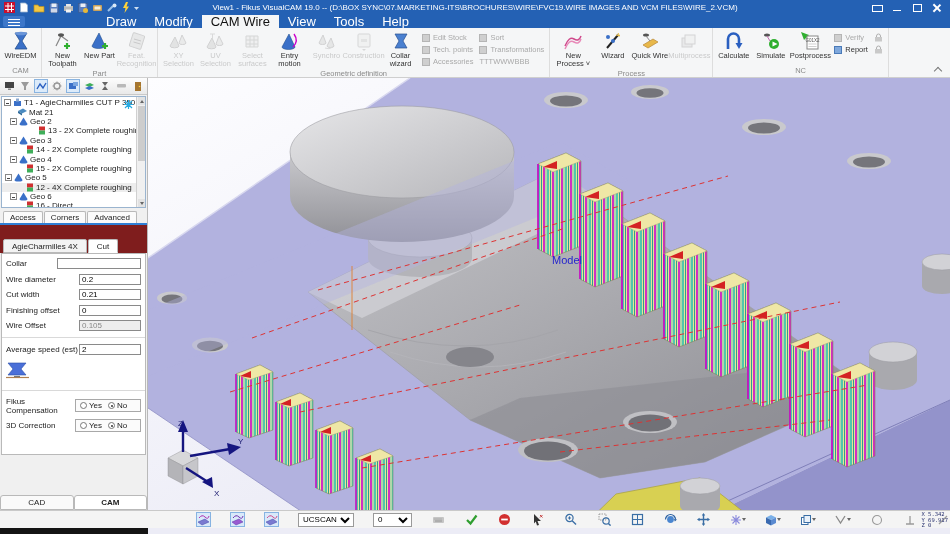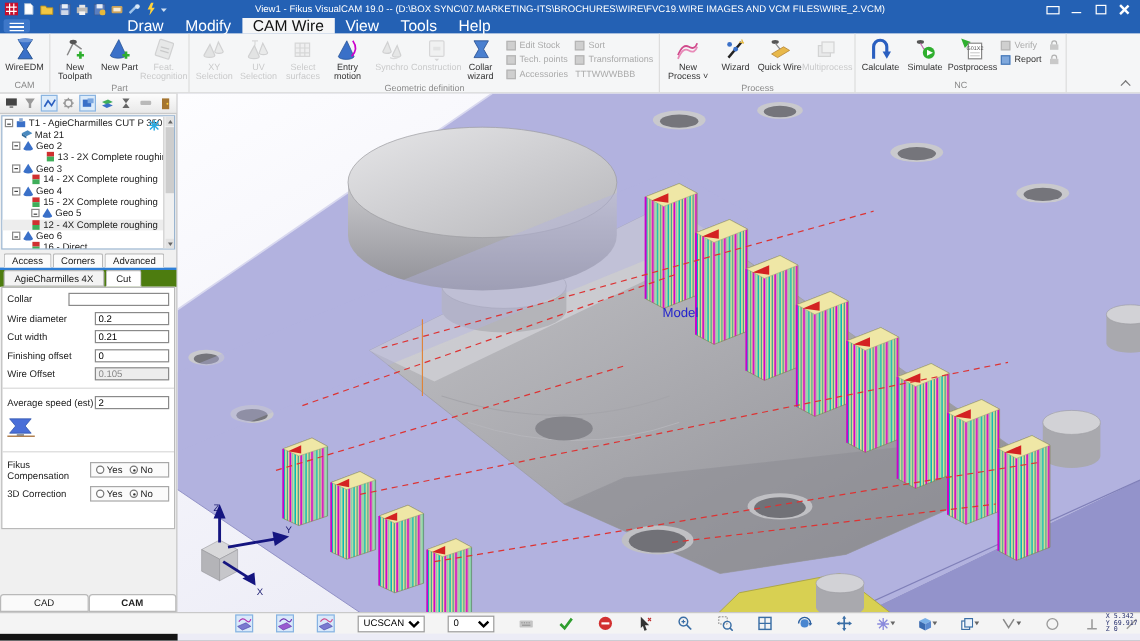--- a/index.html
+++ b/index.html
@@ -55,21 +55,21 @@
 .tsb .ar{position:absolute;left:1px;width:7px;height:8px;background:#e2e2e2}
 .tsb .ar.up{top:0}.tsb .ar.dn{bottom:0}
 .tsb .ar::after{content:"";position:absolute;left:1.5px;top:2.5px;border-left:2px solid transparent;border-right:2px solid transparent}
 .tsb .ar.up::after{border-bottom:3px solid #666}
 .tsb .ar.dn::after{border-top:3px solid #666}
 .tsb .thumb{position:absolute;left:1px;top:9px;width:7px;height:55px;background:#cdcdcd}
 .star{position:absolute;right:12px;top:3px}
 
 .ptabs1{display:flex;padding:2px 3px 0;gap:1px;border-bottom:2px solid #2f7fd6}
 .ptab{background:#fbfbfb;border:1px solid #b9b9b9;border-bottom:none;border-radius:2px 2px 0 0;padding:1px 6px;font-size:8px;cursor:pointer}
-.ptabs2{display:flex;padding:0 3px 0;gap:1px;background:#4d7c0f}
+.ptabs2{display:flex;padding:14px 3px 0;gap:1px;background:#7f1d1d}
 .ptab2{background:#f3f3f3;border:1px solid #b9b9b9;border-radius:2px 2px 0 0;padding:1.5px 8px;font-size:8px;cursor:pointer}
 .ptab2.active{background:#fff;border-bottom-color:#fff}
 
 .pform{background:#fff;border:1px solid #b9b9b9;margin:0 1px;padding:4px 4px 6px;font-size:8px}
 .frow{display:flex;align-items:center;margin-bottom:4.5px}
 .frow label{flex:1;color:#222}
 .frow input{width:62px;height:11px;border:1px solid #8a8a8a;font-size:8px;padding:0 2px;font-family:"Liberation Sans",sans-serif}
 .frow input.wide{width:84px}
 .frow input:disabled{background:#ededed;color:#888}
 .fsep{border-top:1px solid #d9d9d9;margin:6px -4px 6px}
@@ -480,21 +480,21 @@
               </svg></span>
           <span>Geo 4</span>
         </div>
         <div class="trow" style="padding-left:24px">
           <span class="i"><svg width="8" height="9">
                 <rect x="1" y="0.5" width="6" height="4" fill="#d03030"></rect>
                 <rect x="1" y="4.5" width="6" height="4" fill="#3fae5a"></rect>
               </svg></span>
           <span>15 - 2X Complete roughing</span>
         </div>
-        <div class="trow" style="padding-left:24px">
+        <div class="trow" style="padding-left:3px">
           <span class="texp"></span>
           <span class="i"><svg width="9" height="9">
                 <path d="M4.5,0.5 L8.5,7 A4,1.5 0 0 1 0.5,7 Z" fill="#3a70c8"></path>
               </svg></span>
           <span>Geo 5</span>
         </div>
         <div class="trow hl" style="padding-left:24px">
           <span class="i"><svg width="8" height="9">
                 <rect x="1" y="0.5" width="6" height="4" fill="#d03030"></rect>
                 <rect x="1" y="4.5" width="6" height="4" fill="#3fae5a"></rect>

